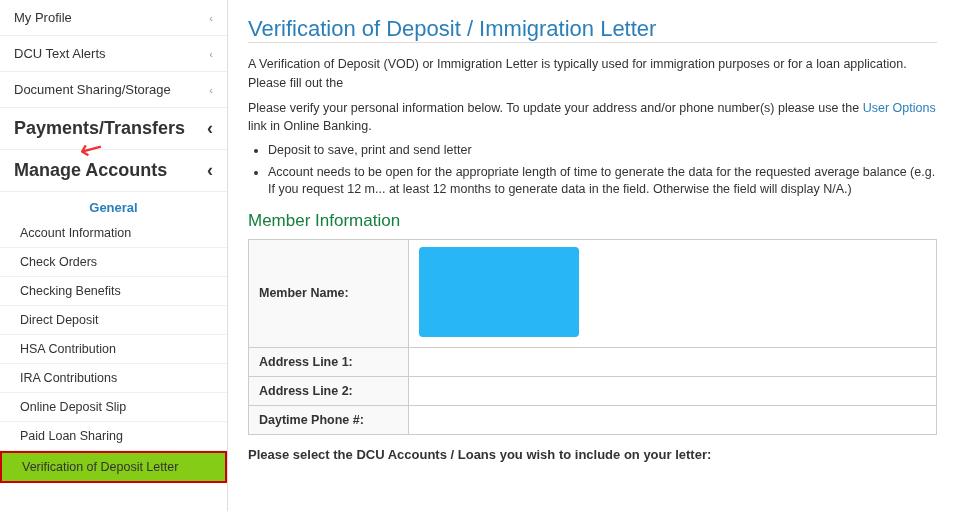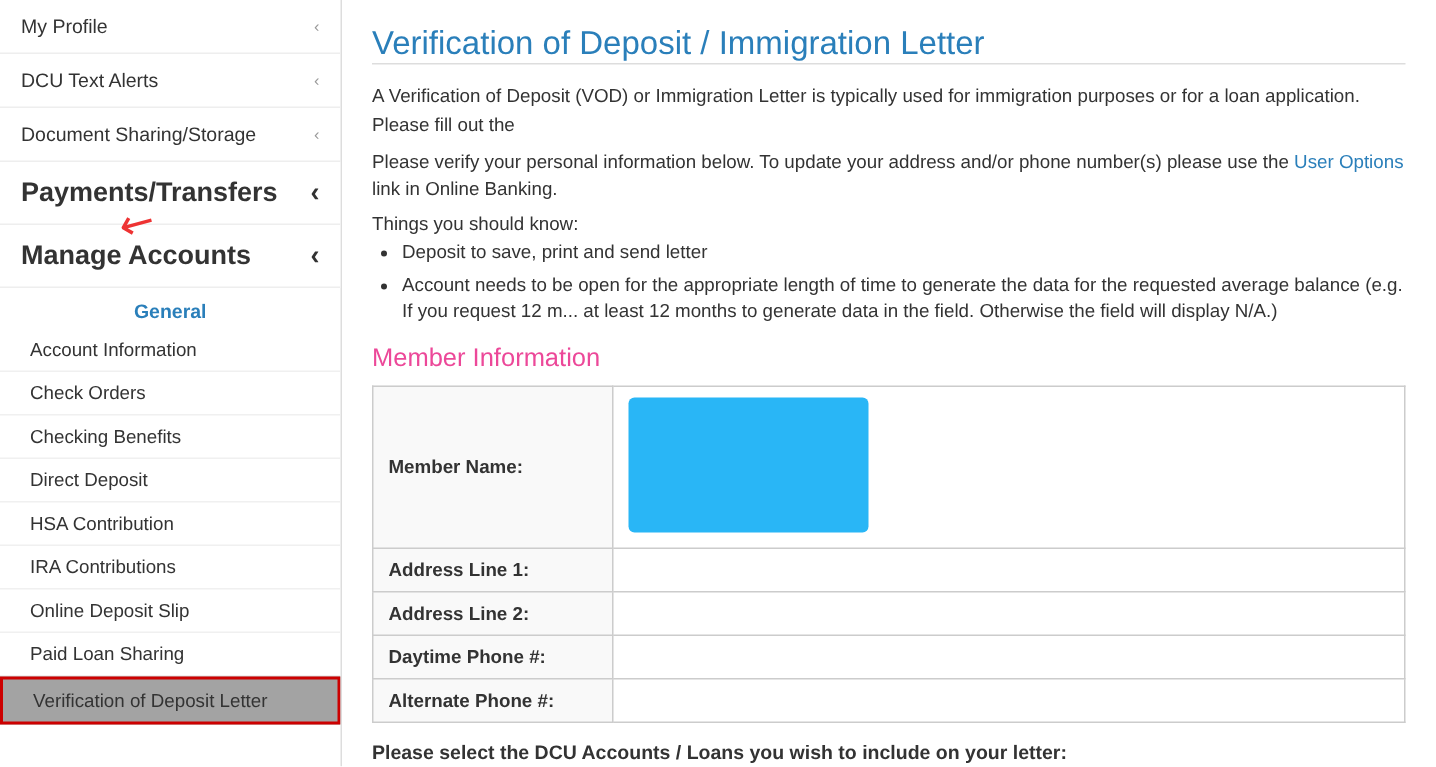--- a/index.html
+++ b/index.html
@@ -51,21 +51,21 @@
     .sidebar-sub-item {
       padding: 7px 14px 7px 20px;
       font-size: 12.5px;
       color: #333;
       cursor: pointer;
       border-bottom: 1px solid #f0f0f0;
     }
     .sidebar-sub-item.active {
       border: 2px solid #c00;
       color: #333;
-      background: #a3a3a3;
+      background: #84cc16;
     }
 
     
     .arrow-container {
       position: relative;
     }
     .red-arrow {
       position: absolute;
       left: 80px;
       top: -18px;
@@ -114,21 +114,21 @@
       margin-bottom: 8px;
     }
     .bullet-list li {
       font-size: 12.5px;
       margin-bottom: 4px;
       line-height: 1.4;
     }
 
     .section-title {
       font-size: 17px;
-      color: #ec4899;
+      color: #15803d;
       font-weight: normal;
       margin: 12px 0 8px 0;
     }
 
     
     .member-table {
       width: 100%;
       border-collapse: collapse;
       margin-bottom: 12px;
       border: 1px solid #ccc;
@@ -207,21 +207,20 @@
   <h1 class="page-title">Verification of Deposit / Immigration Letter</h1>
 
   <p class="intro-text">
     <span>A Verification of Deposit (VOD) or Immigration Letter is typically used for immigration purposes or for a loan application. Please fill out the</span>
   </p>
   <p class="intro-text">
     <span>Please verify your personal information below. To update your address and/or phone number(s) please use the</span>
     <a href="#">User Options</a>
     <span>link in Online Banking.</span>
   </p>
-  <p class="things-to-know">Things you should know:</p>
   <ul class="bullet-list">
     <li>Deposit to save, print and send letter</li>
     <li>Account needs to be open for the appropriate length of time to generate the data for the requested average balance (e.g. If you request 12 m... at least 12 months to generate data in the field. Otherwise the field will display N/A.)</li>
   </ul>
 
   <h2 class="section-title">Member Information</h2>
 
   <table class="member-table">
     <tbody>
         <tr>
@@ -235,22 +234,18 @@
       <td class="value"></td>
     </tr>
     <tr>
       <td class="label">Address Line 2:</td>
       <td class="value"></td>
     </tr>
     <tr>
       <td class="label">Daytime Phone #:</td>
       <td class="value"></td>
     </tr>
-    <tr>
-      <td class="label">Alternate Phone #:</td>
-      <td class="value"></td>
-    </tr>
   </tbody>
     </table>
 
   <p class="accounts-label">Please select the DCU Accounts / Loans you wish to include on your letter:</p>
 
 </div>
 
 </body></html>

